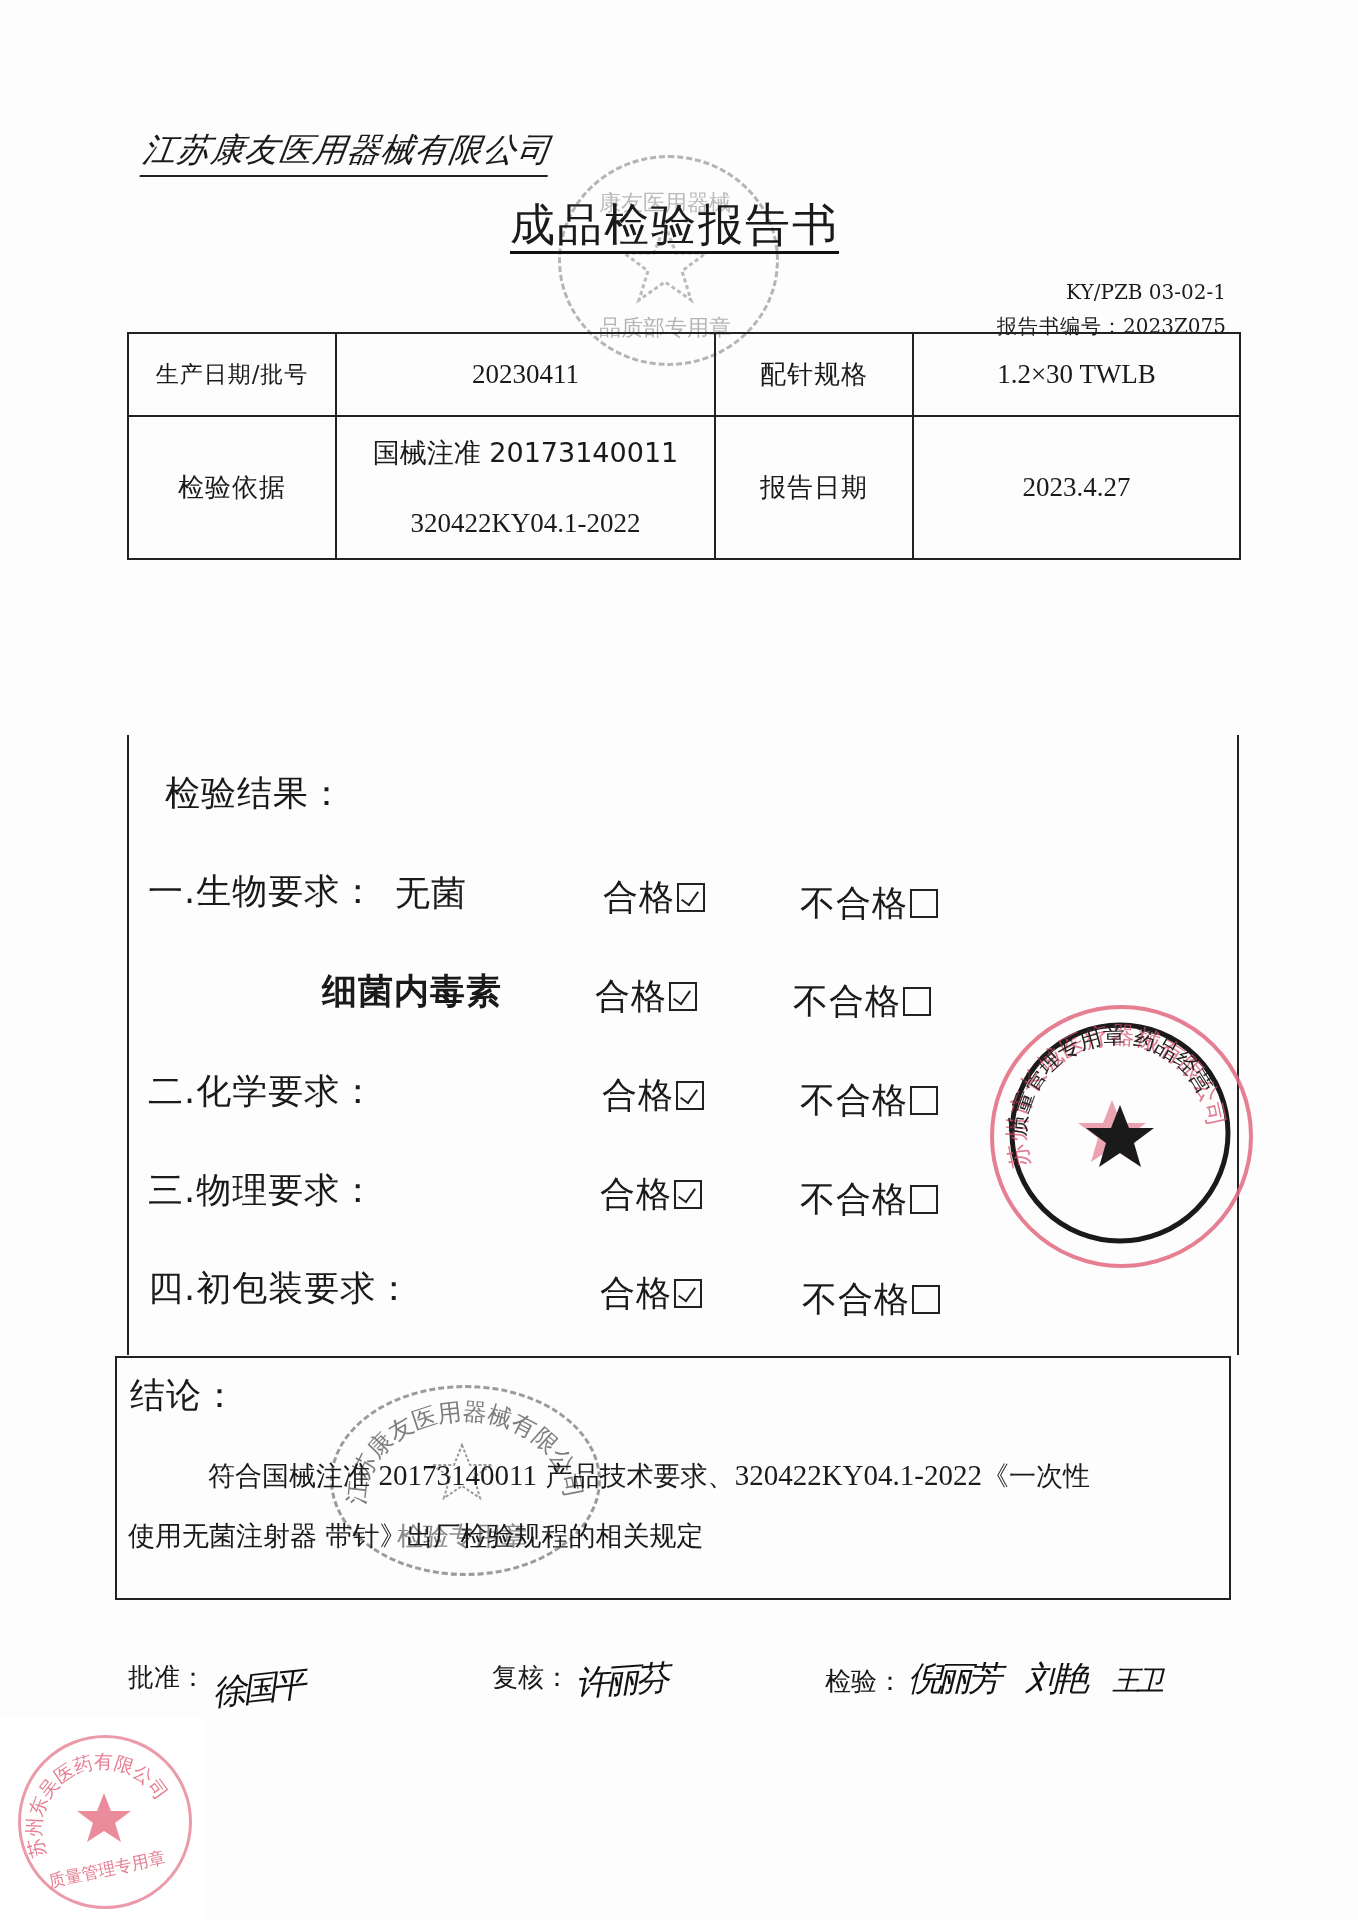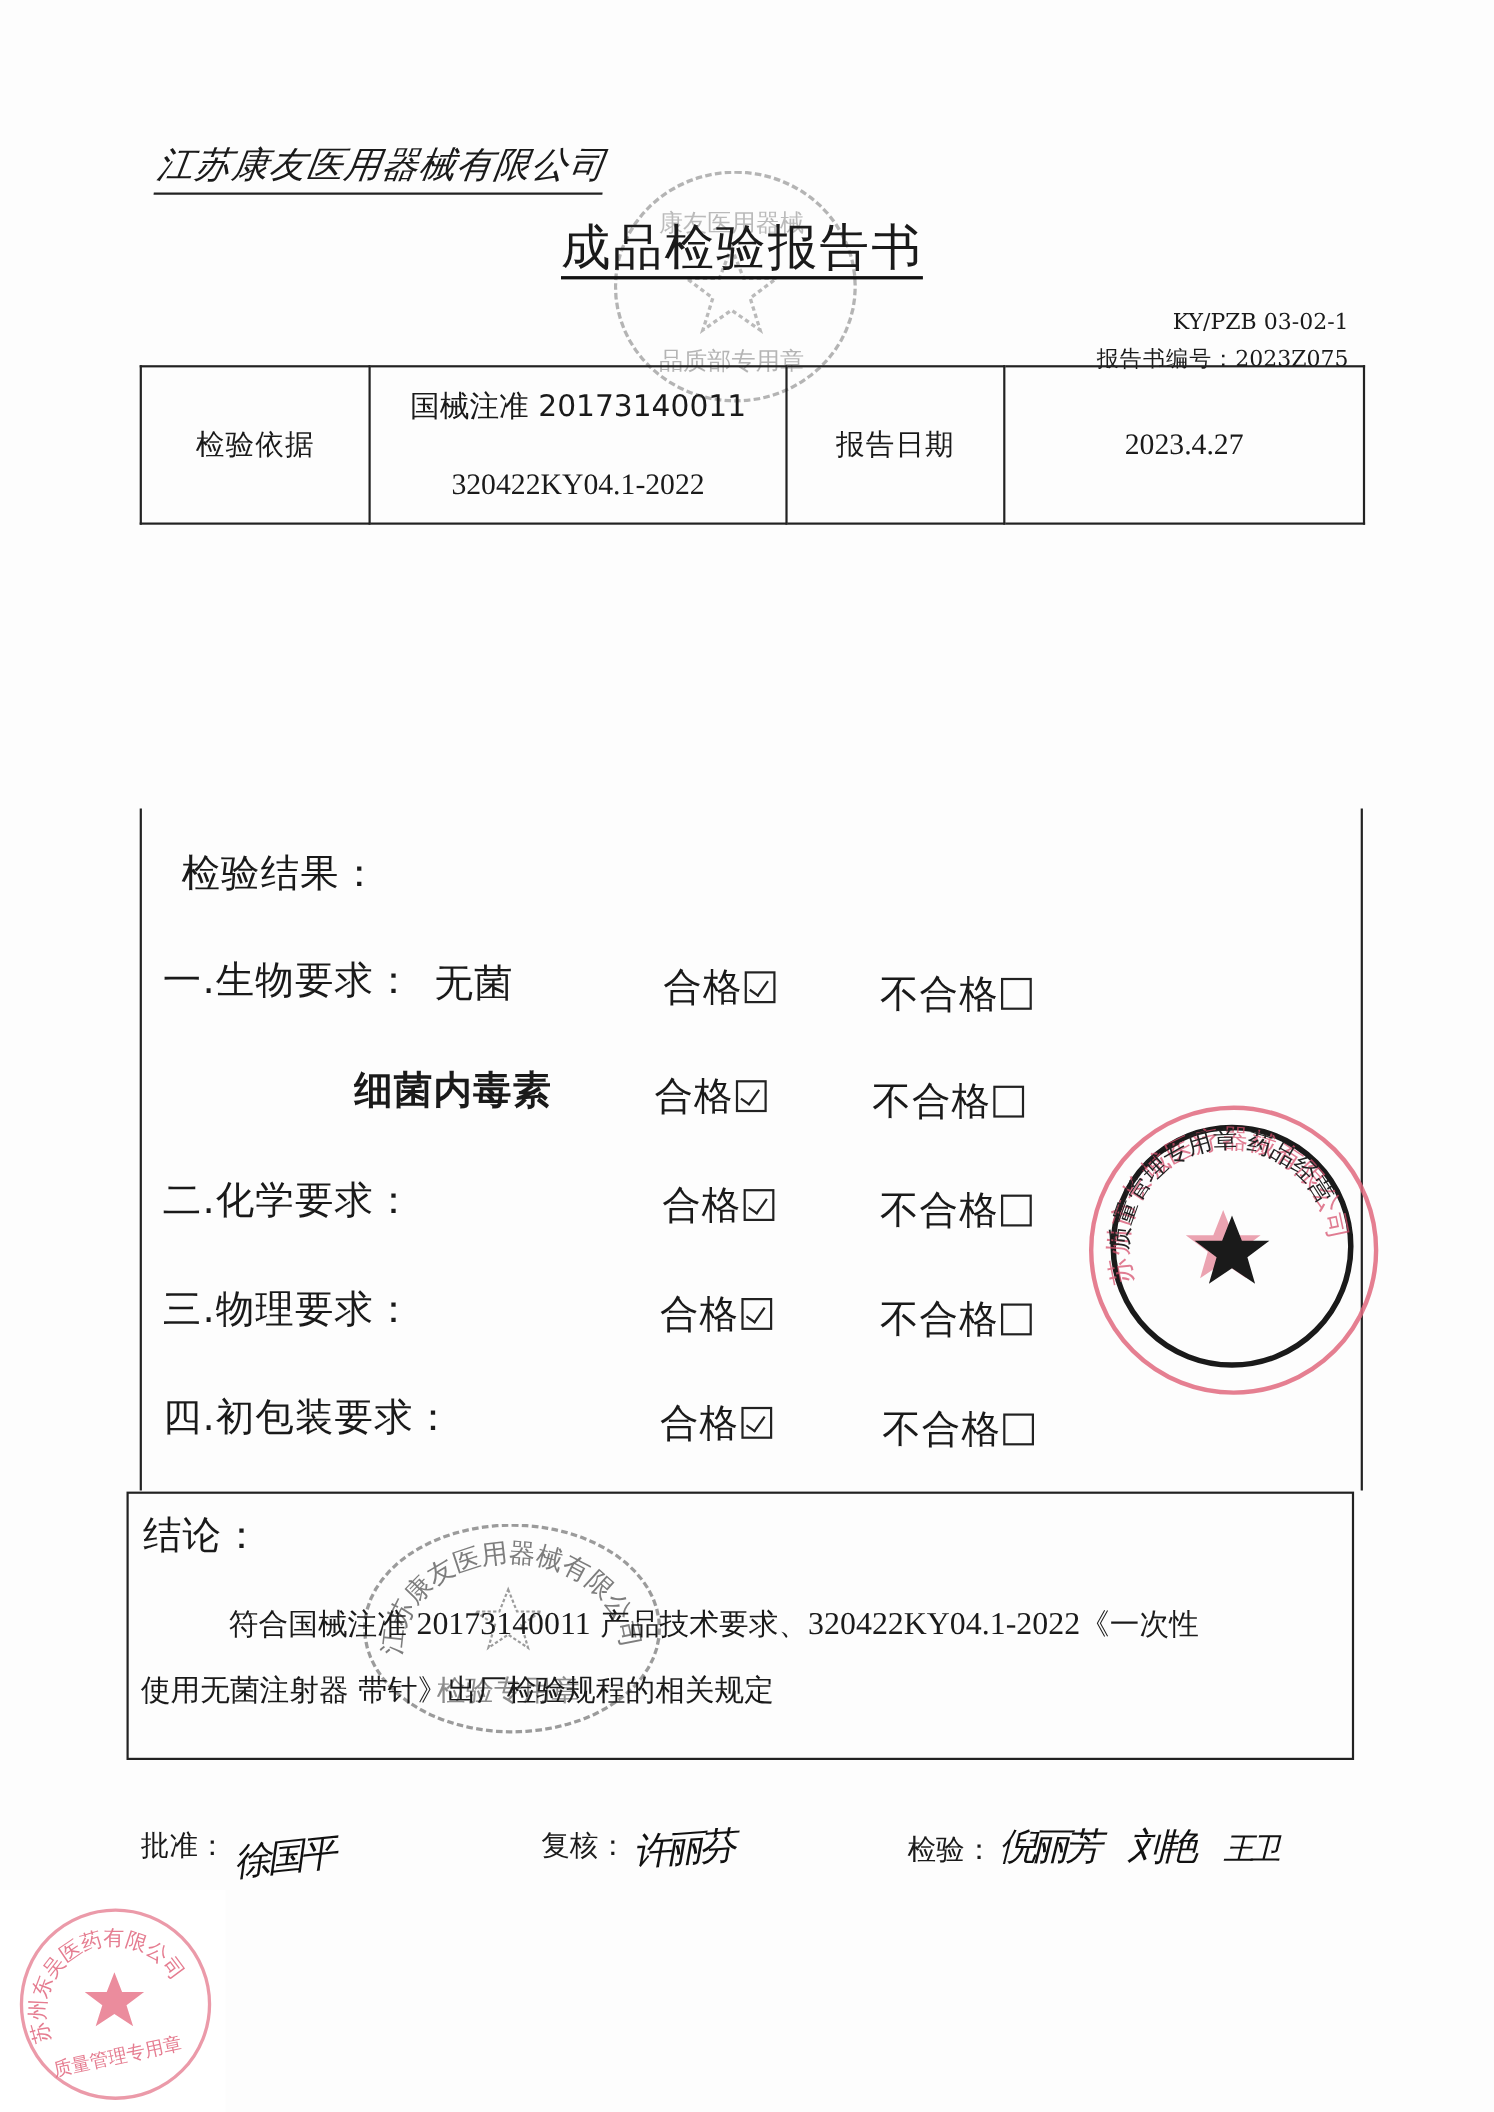--- a/index.html
+++ b/index.html
@@ -88,20 +88,26 @@
 </div>
 
 <table class="info">
   <colgroup>
       <col style="width:208px">
       <col style="width:379px">
       <col style="width:198px">
       <col style="width:327px">
     </colgroup>
   <tbody>
+  <tr style="height:83px">
+    <td class="lbl" style="font-size:23px">生产日期/批号</td>
+    <td class="val">20230411</td>
+    <td class="lbl">配针规格</td>
+    <td class="val">1.2×30 TWLB</td>
+  </tr>
   <tr style="height:143px">
     <td class="lbl">检验依据</td>
     <td class="val twoline">
       <div class="mix">国械注准 20173140011</div>
       <div>320422KY04.1-2022</div>
     </td>
     <td class="lbl">报告日期</td>
     <td class="val">2023.4.27</td>
   </tr>
 </tbody>

